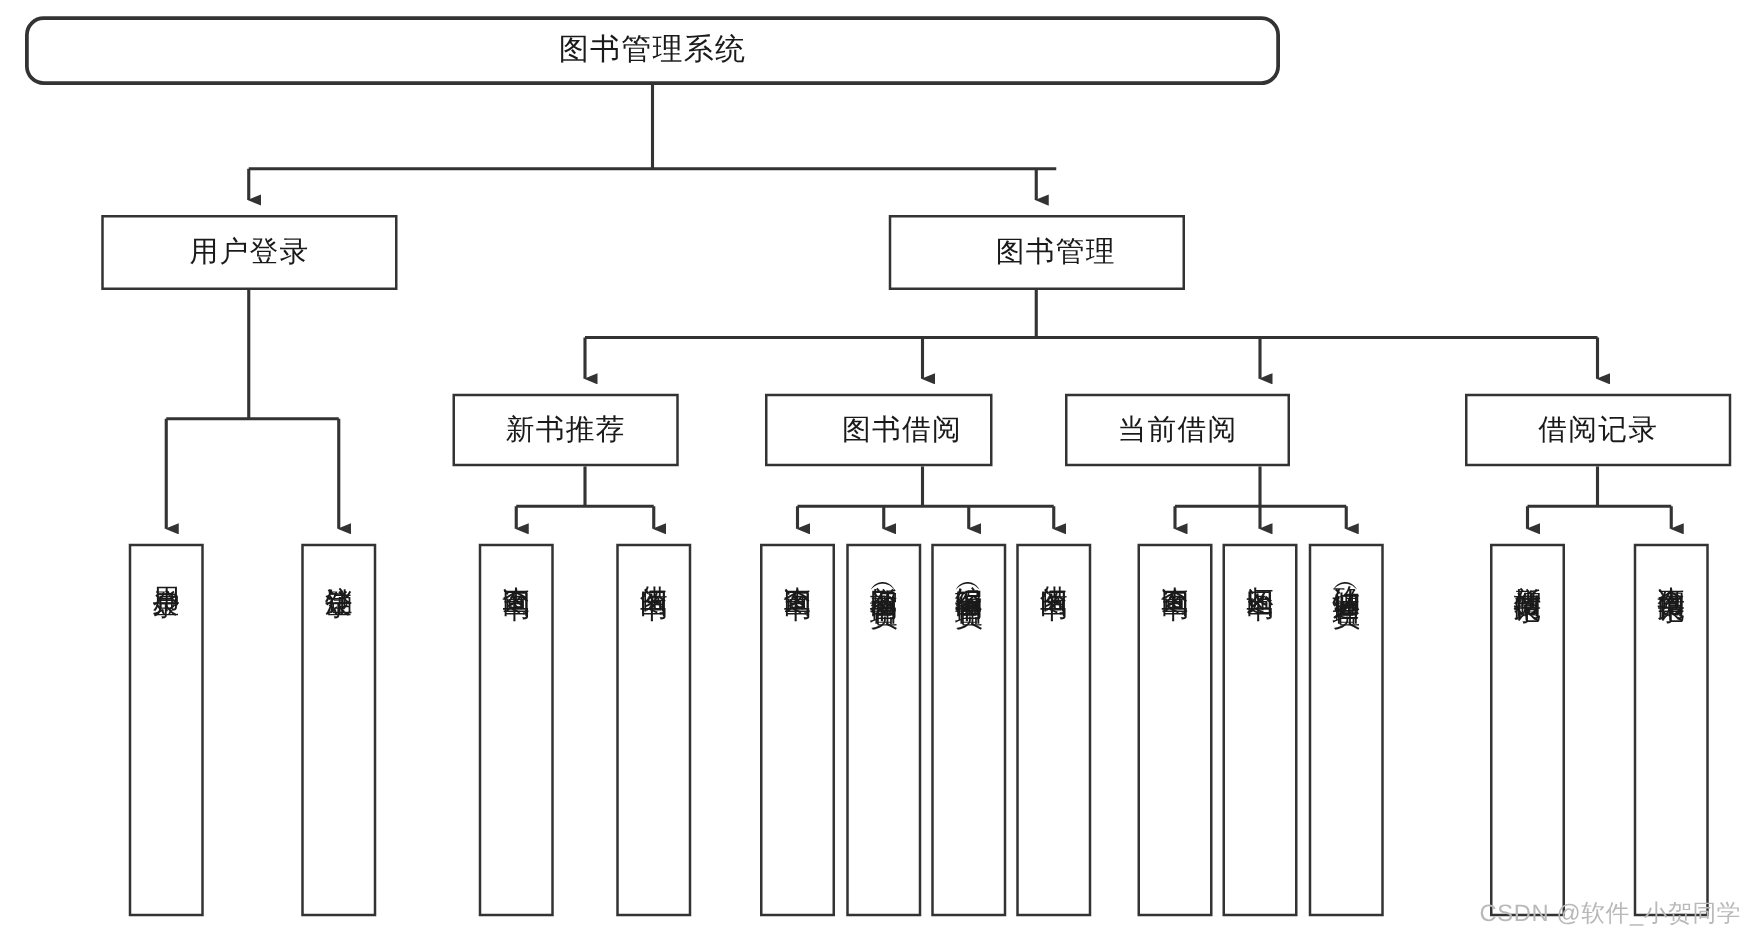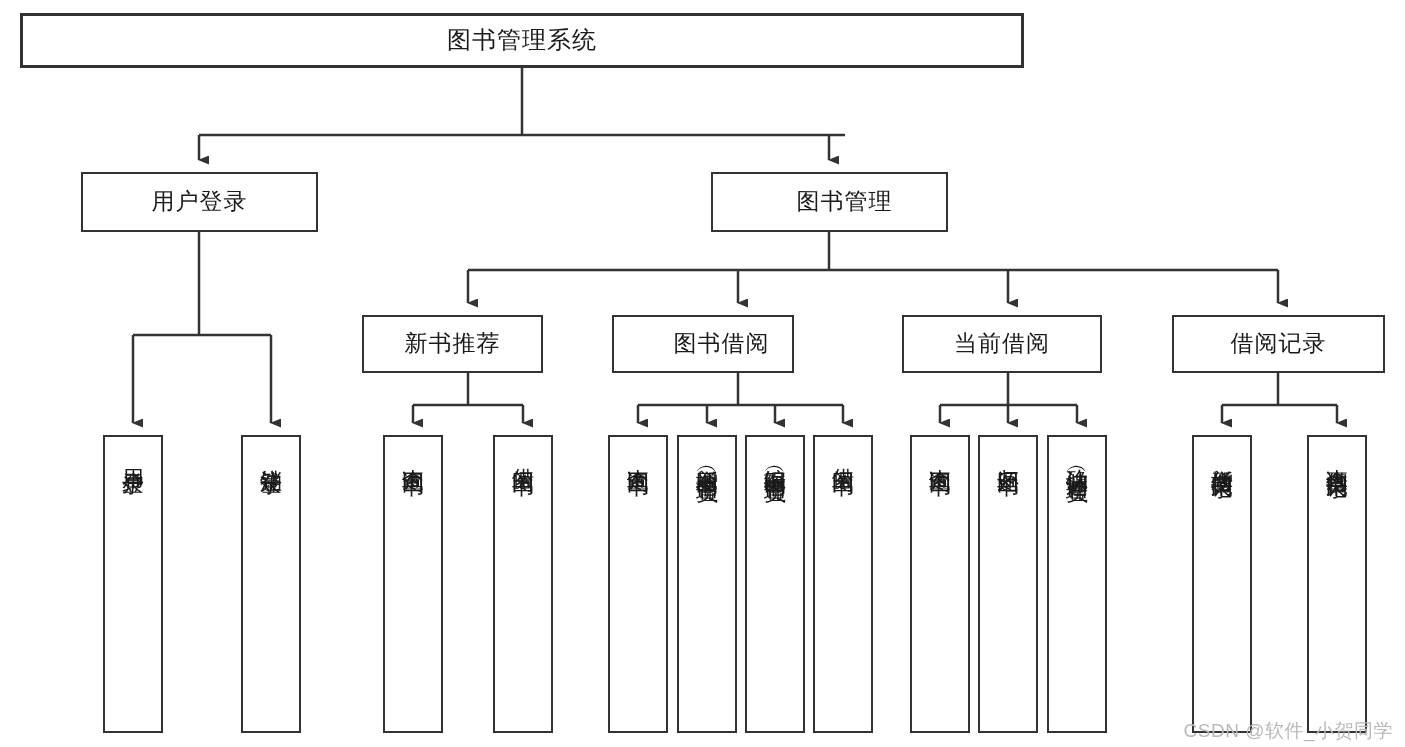--- a/index.html
+++ b/index.html
@@ -124,28 +124,28 @@
       <path d="M1008,405 L1008,423" marker-end="url(#arrow)"></path>
       <path d="M1077,405 L1077,423" marker-end="url(#arrow)"></path>
 
       <path d="M1278,373 L1278,405"></path>
       <path d="M1222,405 L1337,405"></path>
       <path d="M1222,405 L1222,423" marker-end="url(#arrow)"></path>
       <path d="M1337,405 L1337,423" marker-end="url(#arrow)"></path>
     </g>
   </svg>
 
-  <div class="node horiz root" style="left:20px; top:13px; width:1004px; height:55px;">图书管理系统</div>
+  <div class="node horiz root" style="left:20px; top:13px; width:1004px; height:55px;border-radius:15px;">图书管理系统</div>
 
   <div class="node horiz" style="left:81px; top:172px; width:237px; height:60px;">用户登录</div>
   <div class="node horiz" style="left:711px; top:172px; width:237px; height:60px;padding-left:30px;">图书管理</div>
 
   <div class="node horiz" style="left:362px; top:315px; width:181px; height:58px;">新书推荐</div>
   <div class="node horiz" style="left:612px; top:315px; width:182px; height:58px;padding-left:37px;">图书借阅</div>
-  <div class="node horiz" style="left:902px; top:315px; width:200px; height:58px;">当前借阅</div>
+  <div class="node horiz" style="left:852px; top:315px; width:180px; height:58px;">当前借阅</div>
   <div class="node horiz" style="left:1172px; top:315px; width:213px; height:58px;">借阅记录</div>
 
   <div class="node leaf" style="left:103px; top:435px; width:60px; height:298px;">
     <span class="vtext">用户登录</span>
   </div>
   <div class="node leaf" style="left:241px; top:435px; width:60px; height:298px;">
     <span class="vtext">注销登录</span>
   </div>
 
   <div class="node leaf" style="left:383px; top:435px; width:60px; height:298px;">

